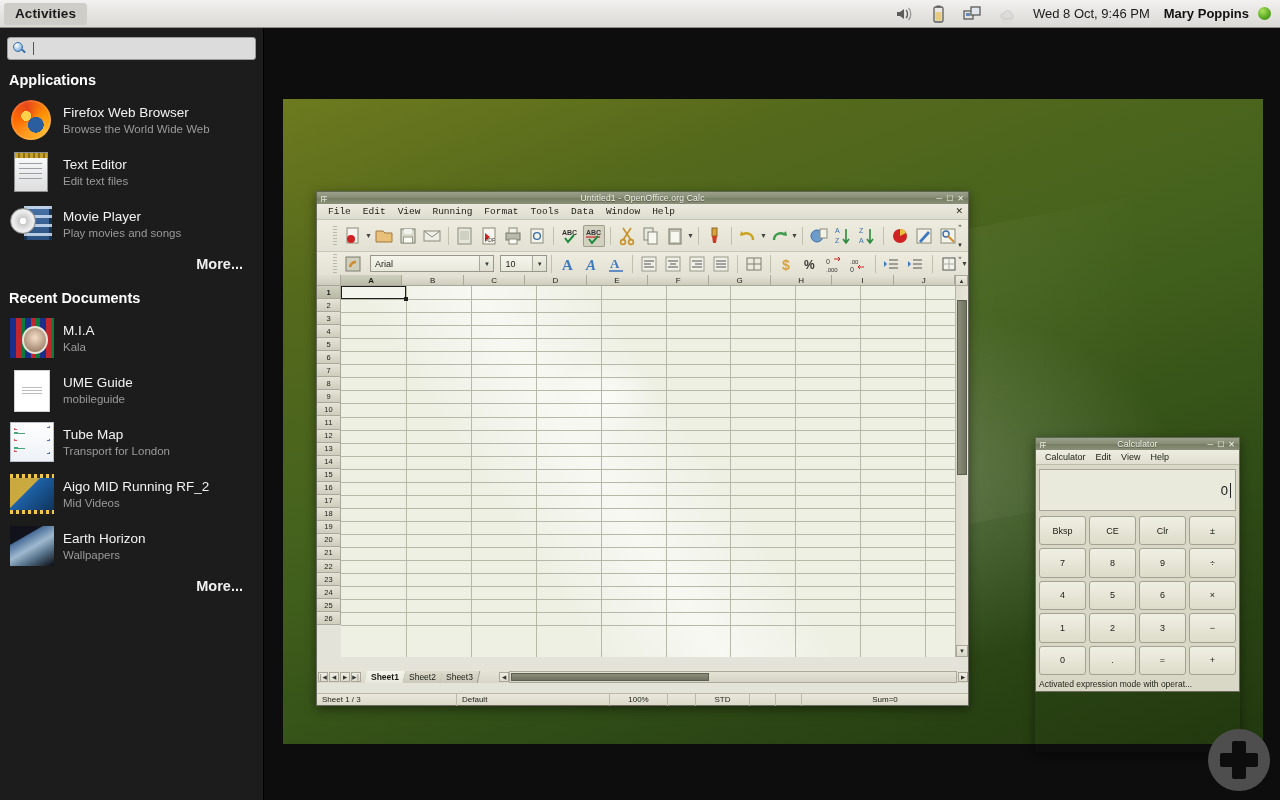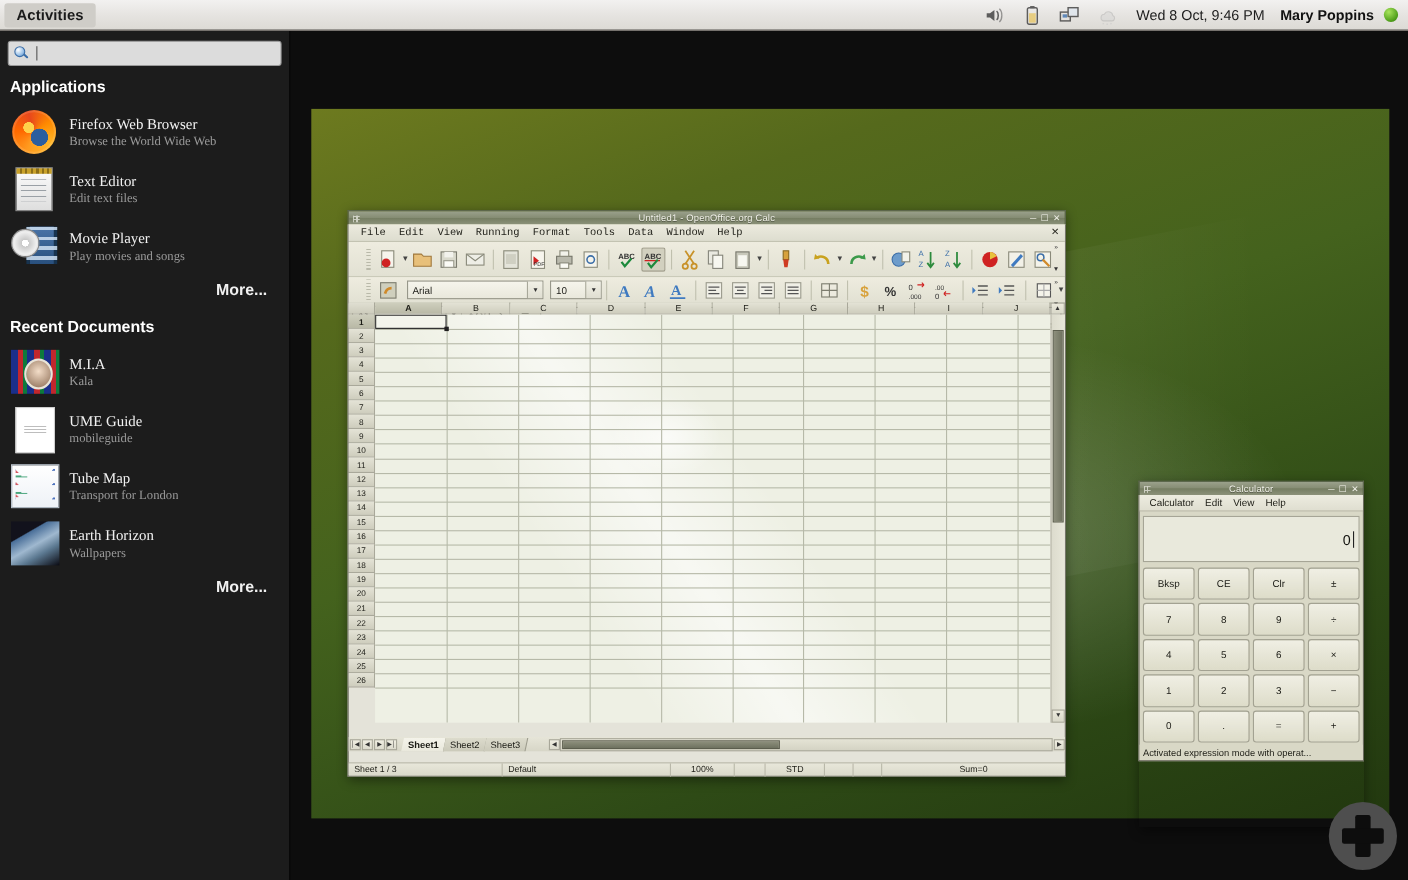--- a/index.html
+++ b/index.html
@@ -71,21 +71,21 @@
   #search-glass b{
     position:absolute; left:8px; top:8px; width:5px; height:2px; background:#3b6ea8;
     transform:rotate(42deg); border-radius:1px;
   }
   #search-caret{ width:1px; height:13px; background:#555; margin-left:6px; }
   .sb-heading{
     color:#fff; font-size:14.5px; font-weight:bold; padding:12px 0 6px 9px;
   }
   .sb-item{ display:flex; align-items:center; padding:4px 8px 4px 9px; }
   .sb-icon{ width:44px; height:44px; flex:0 0 44px; margin-right:10px; position:relative; }
-  .sb-text{ min-width:0;font-family:Liberation Serif, serif; }
+  .sb-text{ min-width:0; }
   .sb-title{ color:#f2f2f2; font-size:13.5px; line-height:17px; white-space:nowrap; overflow:hidden; }
   .sb-sub{ color:#9a9a9a; font-size:11.5px; line-height:16px; white-space:nowrap; overflow:hidden; }
   .sb-more{ color:#f0f0f0; font-size:14.5px; font-weight:bold; text-align:right; padding:6px 20px 6px 0; }
 
   
   .doc-thumb{ width:44px; height:40px; margin:2px 0 2px 1px; border:0; position:relative; overflow:hidden; }
 
   
   .ic-firefox{
     width:40px;height:40px;border-radius:50%;margin:2px;
@@ -850,20 +850,29 @@
   <div class="sb-item">
     <div class="sb-icon">
         <div class="doc-thumb th-tube"></div>
       </div>
     <div class="sb-text">
       <div class="sb-title">Tube Map</div>
       <div class="sb-sub">Transport for London</div>
     </div>
   </div>
 
+  <div class="sb-item">
+    <div class="sb-icon">
+        <div class="doc-thumb th-aigo"></div>
+      </div>
+    <div class="sb-text">
+      <div class="sb-title">Aigo MID Running RF_2</div>
+      <div class="sb-sub">Mid Videos</div>
+    </div>
+  </div>
 
   <div class="sb-item">
     <div class="sb-icon">
         <div class="doc-thumb th-earth"></div>
       </div>
     <div class="sb-text">
       <div class="sb-title">Earth Horizon</div>
       <div class="sb-sub">Wallpapers</div>
     </div>
   </div>

